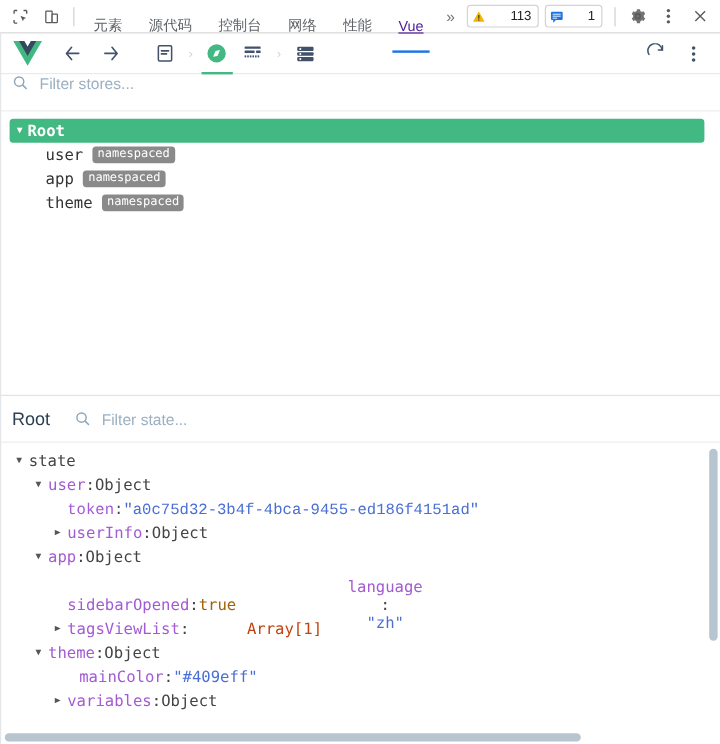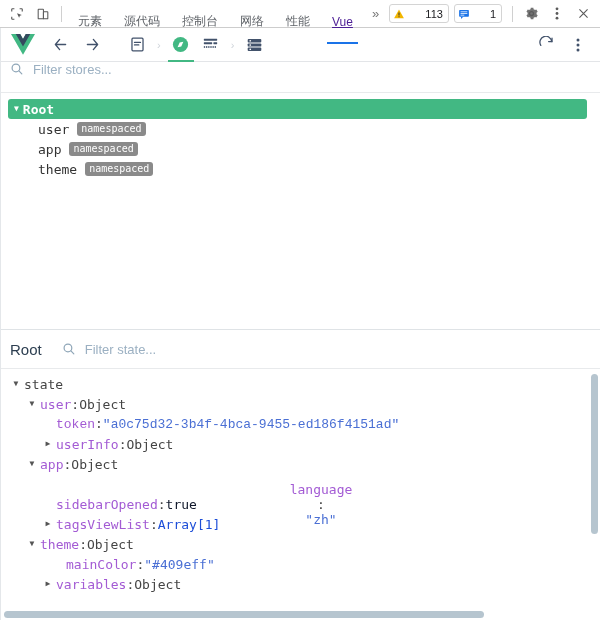--- a/index.html
+++ b/index.html
@@ -146,22 +146,22 @@
   .srow { height: 20px; display: flex; align-items: center; white-space: nowrap; }
   .arrow {
     width: 12px; font-size: 8px; color: #555; display: inline-block;
     text-align: center; margin-right: 2px; line-height: 1;
   }
   .arrow.blank { visibility: hidden; }
   .k-plain { color: #444; }
   .k-prop  { color: #a35bd4; }
   .v-type  { color: #444; }
   .v-str   { color: #4a6fd4; }
-  .v-bool  { color: #0f172a; }
-  .v-arr   { color: #1d4ed8; }
+  .v-bool  { color: #a16207; }
+  .v-arr   { color: #c2410c; margin-left: 48px; }
   .colon   { color: #444; }
 
   
   .vscroll {
     position: absolute; right: 2px; width: 7px;
     background: #b6c5cf; border-radius: 4px;
   }
   .hscroll {
     position: absolute; left: 4px; height: 7px;
     background: #b6c5cf; border-radius: 4px; bottom: 2px;

